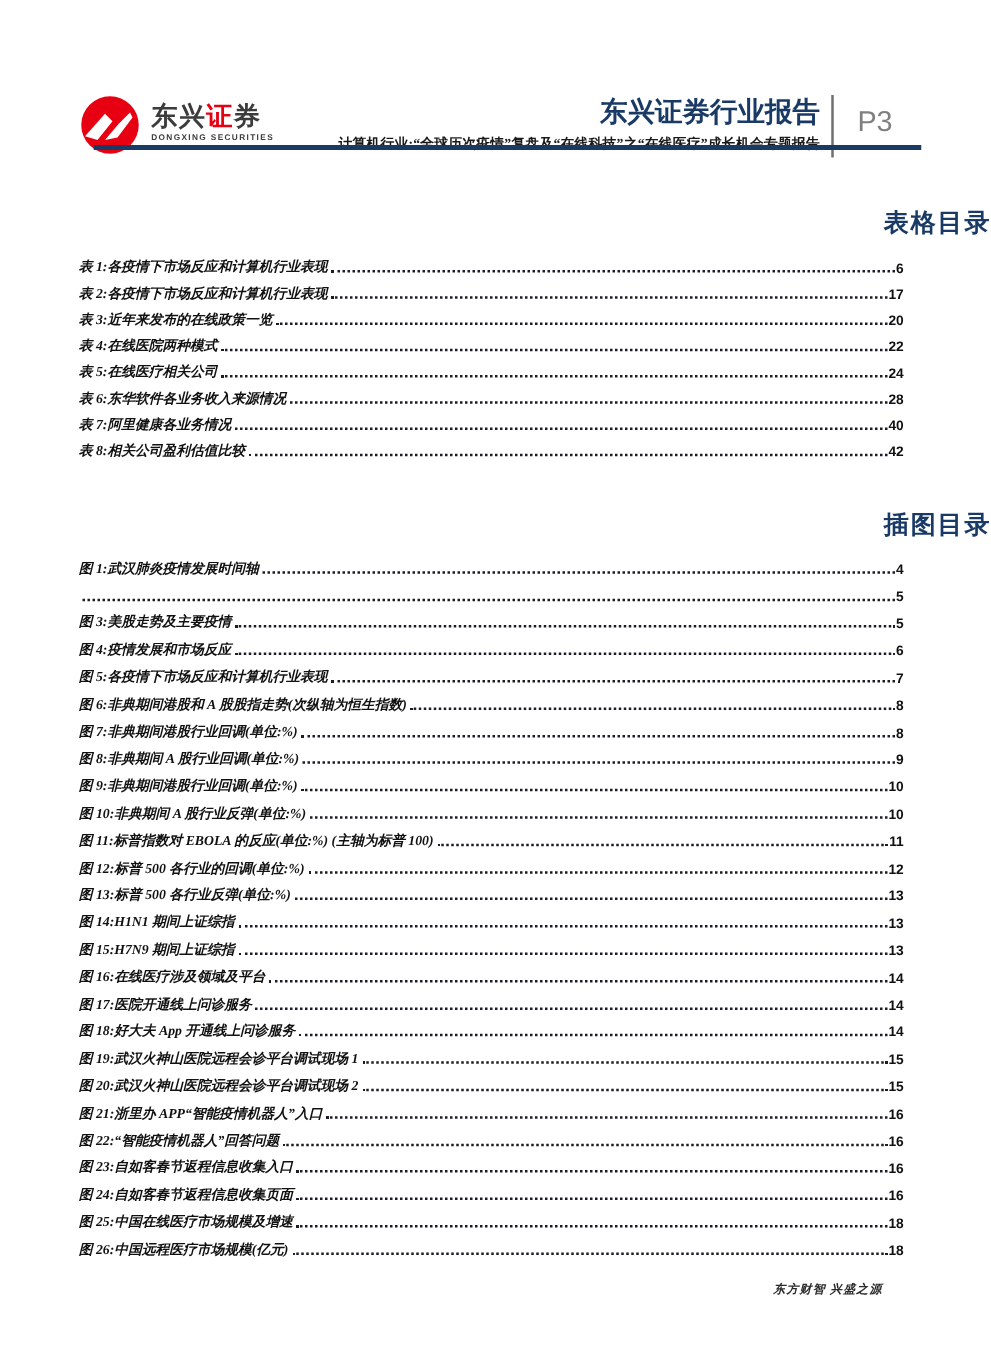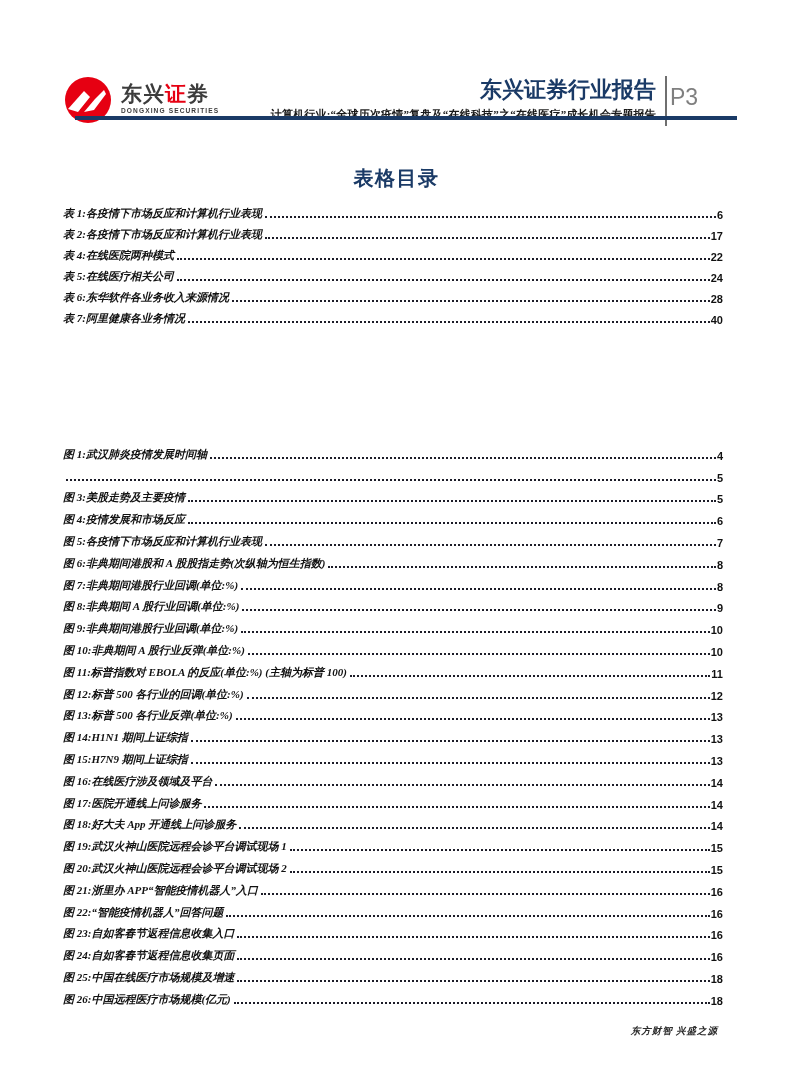--- a/index.html
+++ b/index.html
@@ -26,46 +26,46 @@
   .logo-cn .accent { color: var(--brand-red); }
   .logo-en { font-size: 6.6px; font-weight: bold; color: #3c3c3c; letter-spacing: 1.1px; margin-top: 2px; }
 
   .header-right { position: absolute; right: 137px; top: 60px; width: 430px; text-align: right; }
   .report-title { font-size: 22px; font-weight: bold; color: var(--navy); line-height: 1.25; }
   .report-subtitle { font-size: 11px; font-weight: bold; color: #1a1a1a;
                      margin-top: 3px; font-family: "Liberation Serif", serif; letter-spacing: 0.2px; }
 
   .header-divider { position: absolute; right: 126px; top: 60px; width: 2.5px; height: 50px; background: #6f6f6f; }
 
-  .page-label { position: absolute; right: 63px; top: 68px; width: 60px; text-align: left;
+  .page-label { position: absolute; right: 63px; top: 68px; width: 60px; text-align: center;
                 font-size: 23px; color: var(--gray); font-family: "Liberation Sans", sans-serif; }
 
   .header-rule { position: absolute; left: 75px; top: 116px; width: 662px; height: 4px; background: var(--navy); }
 
   
-  .section-title { position: absolute; left: 0; width: 793px; text-align: center;
+  .section-title { position: absolute; left: 0; width: 793px; text-align: right;
                    font-size: 20px; font-weight: bold; color: var(--navy); letter-spacing: 1.5px; }
   .section-title.tables { top: 165px; }
   .section-title.figures { top: 406px; }
 
   .toc-list { position: absolute; left: 63px; width: 660px; }
   .toc-list.tables { top: 201px; }
   .toc-list.figures { top: 441px; }
 
   .toc-row { display: flex; align-items: flex-end; height: 21px; cursor: pointer; text-align: right; }
   .toc-list.figures .toc-row { height: 21.8px; }
 
   .toc-label { white-space: nowrap; font-size: 11px; font-weight: bold; font-style: italic;
                color: var(--ink); font-family: "Liberation Serif", serif; padding-bottom: 1px; }
   .toc-dots { flex: 1; border-bottom: 2px dotted #1c1c28; margin: 0 1px 4px 3px; min-width: 10px; }
   .toc-page { white-space: nowrap; font-size: 11px; font-weight: bold; color: var(--ink);
               font-family: "Liberation Sans", sans-serif; padding-bottom: 1px; }
 
   
-  .footer-slogan { position: absolute; right: 75px; top: 1025px; font-size: 9.5px; font-weight: bold;
+  .footer-slogan { position: absolute; right: 87px; top: 1025px; font-size: 9.5px; font-weight: bold;
                    font-style: italic; color: #2a2a2a; font-family: "Liberation Serif", serif;
                    letter-spacing: 1px; }
 </style>
 </head>
 <body>
 
 <div class="page">
 
   <div class="header">
 
@@ -99,41 +99,52 @@
         <span class="toc-label">表 1:各疫情下市场反应和计算机行业表现</span>
         <span class="toc-dots"></span>
         <span class="toc-page">6</span>
       </div>
       <div class="toc-row">
         <span class="toc-label">表 2:各疫情下市场反应和计算机行业表现</span>
         <span class="toc-dots"></span>
         <span class="toc-page">17</span>
       </div>
       <div class="toc-row">
+        <span class="toc-label">表 3:近年来发布的在线政策一览</span>
+        <span class="toc-dots"></span>
+        <span class="toc-page">20</span>
+      </div>
+      <div class="toc-row">
         <span class="toc-label">表 4:在线医院两种模式</span>
         <span class="toc-dots"></span>
         <span class="toc-page">22</span>
       </div>
       <div class="toc-row">
         <span class="toc-label">表 5:在线医疗相关公司</span>
         <span class="toc-dots"></span>
         <span class="toc-page">24</span>
       </div>
       <div class="toc-row">
         <span class="toc-label">表 6:东华软件各业务收入来源情况</span>
         <span class="toc-dots"></span>
         <span class="toc-page">28</span>
       </div>
       <div class="toc-row">
         <span class="toc-label">表 7:阿里健康各业务情况</span>
         <span class="toc-dots"></span>
         <span class="toc-page">40</span>
       </div>
-    </div>
-
+      <div class="toc-row">
+        <span class="toc-label">表 8:相关公司盈利估值比较</span>
+        <span class="toc-dots"></span>
+        <span class="toc-page">42</span>
+      </div>
+    </div>
+
+  <h2 class="section-title figures">插图目录</h2>
   <div class="toc-list figures" id="figures-list">
       <div class="toc-row">
         <span class="toc-label">图 1:武汉肺炎疫情发展时间轴</span>
         <span class="toc-dots"></span>
         <span class="toc-page">4</span>
       </div>
       <div class="toc-row">
         <span class="toc-dots"></span>
         <span class="toc-page">5</span>
       </div>

